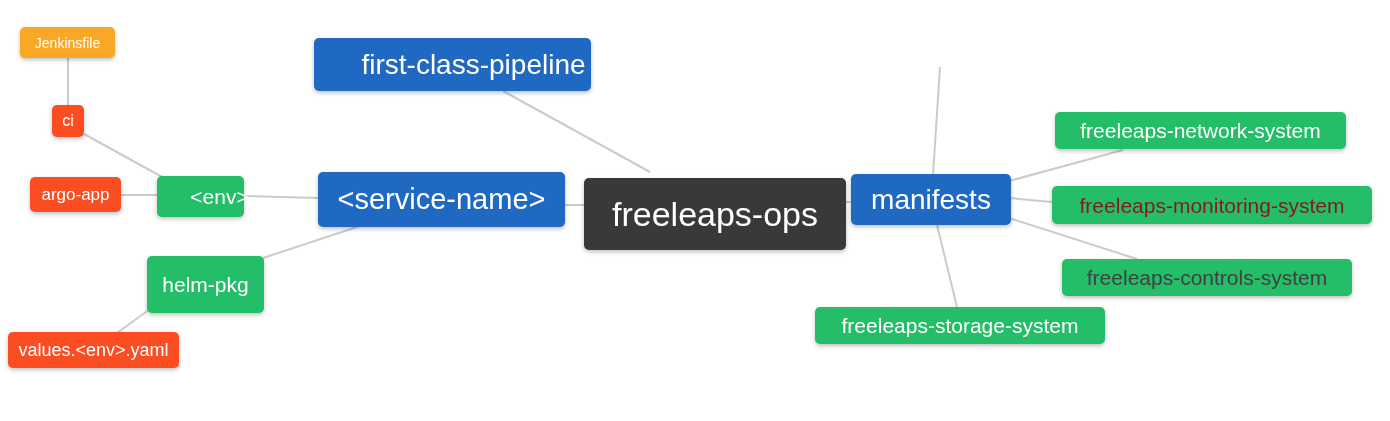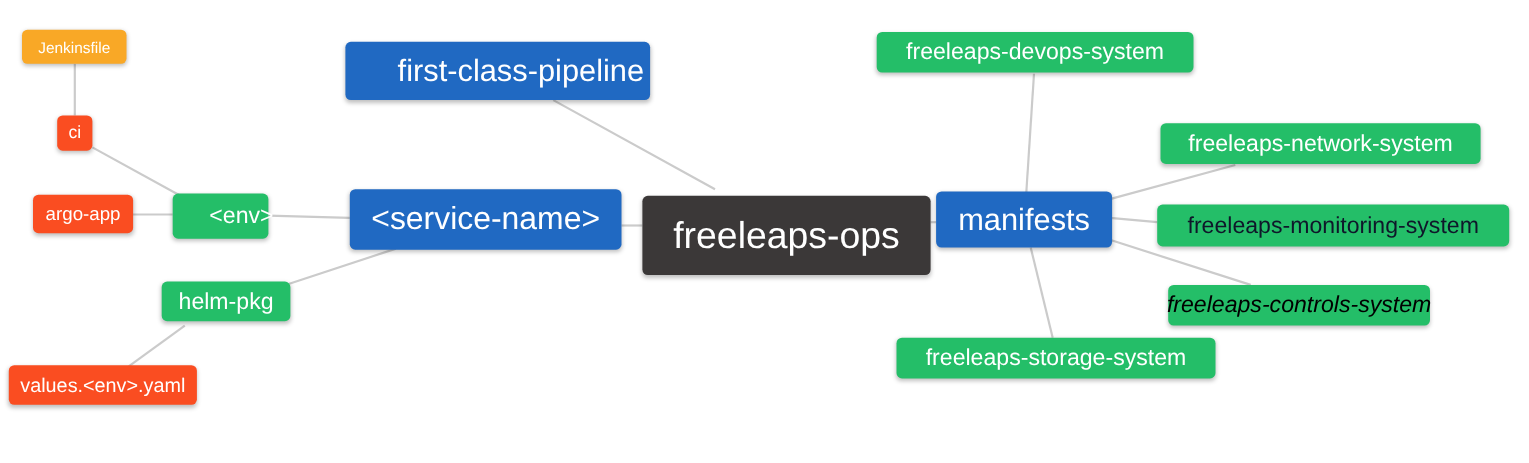--- a/index.html
+++ b/index.html
@@ -64,35 +64,34 @@
   </svg>
 
   <div class="node" style="left: 20px; top: 27px; width: 95px; height: 31px; font-size: 14px; background-color: rgb(249, 168, 38); color: rgb(255, 255, 255);">Jenkinsfile</div>
 
   <div class="node" style="left: 52px; top: 105px; width: 32px; height: 32px; font-size: 16px; background-color: rgb(250, 77, 33); color: rgb(255, 255, 255);">ci</div>
 
   <div class="node" style="left: 30px; top: 177px; width: 91px; height: 35px; font-size: 17px; background-color: rgb(250, 77, 33); color: rgb(255, 255, 255);">argo-app</div>
 
   <div class="node" style="left: 157px; top: 176px; width: 87px; height: 41px; font-size: 21px; background-color: rgb(36, 190, 104); color: rgb(255, 255, 255); padding-left: 44px;">&lt;env&gt;</div>
 
-  <div class="node" style="left: 147px; top: 256px; width: 117px; height: 36px; font-size: 21px; background-color: rgb(36, 190, 104); color: rgb(255, 255, 255);">helm-pkg</div>
+  <div class="node" style="left: 147px; top: 256px; width: 117px; height: 57px; font-size: 21px; background-color: rgb(36, 190, 104); color: rgb(255, 255, 255);">helm-pkg</div>
 
   <div class="node" style="left: 8px; top: 332px; width: 171px; height: 36px; font-size: 18px; background-color: rgb(250, 77, 33); color: rgb(255, 255, 255);">values.&lt;env&gt;.yaml</div>
 
   <div class="node" style="left: 314px; top: 38px; width: 277px; height: 53px; font-size: 28px; background-color: rgb(32, 105, 194); color: rgb(255, 255, 255); padding-left: 48px;">first-class-pipeline</div>
 
   <div class="node" style="left: 318px; top: 172px; width: 247px; height: 55px; font-size: 29px; background-color: rgb(32, 105, 194); color: rgb(255, 255, 255);">&lt;service-name&gt;</div>
 
   <div class="node" style="left: 584px; top: 178px; width: 262px; height: 72px; font-size: 34px; background-color: rgb(59, 56, 56); color: rgb(255, 255, 255);">freeleaps-ops</div>
 
   <div class="node" style="left: 851px; top: 174px; width: 160px; height: 51px; font-size: 28px; background-color: rgb(32, 105, 194); color: rgb(255, 255, 255);">manifests</div>
 
-  <div class="node" style="left: 797px; top: 29px; width: 288px; height: 37px; font-size: 21px; background-color: rgb(36, 190, 104); color: rgb(255, 255, 255);">freeleaps-devops-system</div>
 
   <div class="node" style="left: 1055px; top: 112px; width: 291px; height: 37px; font-size: 21px; background-color: rgb(36, 190, 104); color: rgb(255, 255, 255);">freeleaps-network-system</div>
 
-  <div class="node" style="left: 1052px; top: 186px; width: 320px; height: 38px; font-size: 21px; background-color: rgb(36, 190, 104); color: #0f172a;">freeleaps-monitoring-system</div>
+  <div class="node" style="left: 1052px; top: 186px; width: 320px; height: 38px; font-size: 21px; background-color: rgb(36, 190, 104); color: #7f1d1d;">freeleaps-monitoring-system</div>
 
-  <div class="node" style="left: 1062px; top: 259px; width: 238px; height: 37px; font-size: 21px; background-color: rgb(36, 190, 104); color: #000000; font-style: italic;">freeleaps-controls-system</div>
+  <div class="node" style="left: 1062px; top: 259px; width: 290px; height: 37px; font-size: 21px; background-color: rgb(36, 190, 104); color: #404040;">freeleaps-controls-system</div>
 
   <div class="node" style="left: 815px; top: 307px; width: 290px; height: 37px; font-size: 21px; background-color: rgb(36, 190, 104); color: rgb(255, 255, 255);">freeleaps-storage-system</div>
 
 </div>
 
 </body></html>

